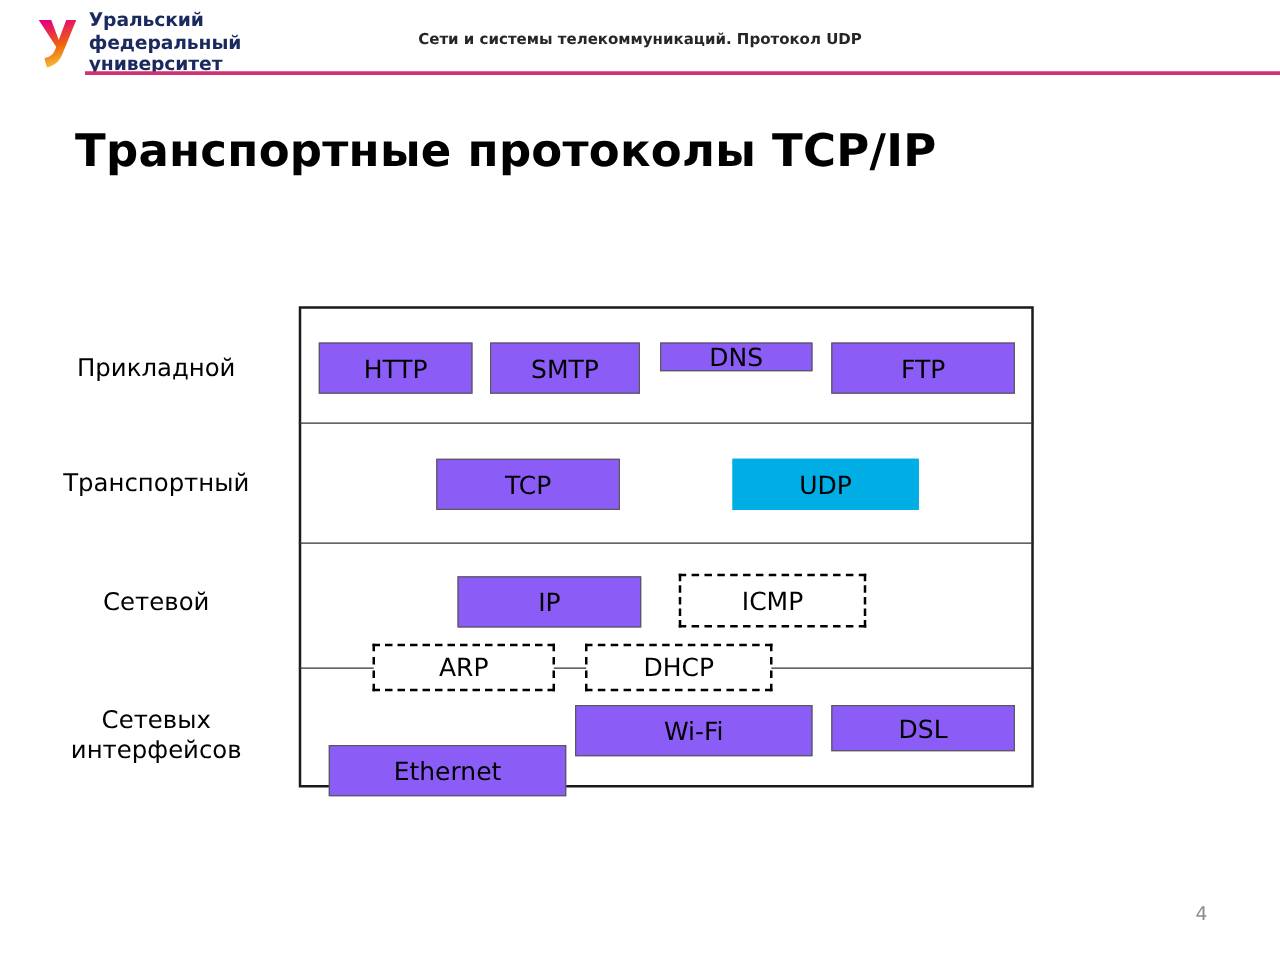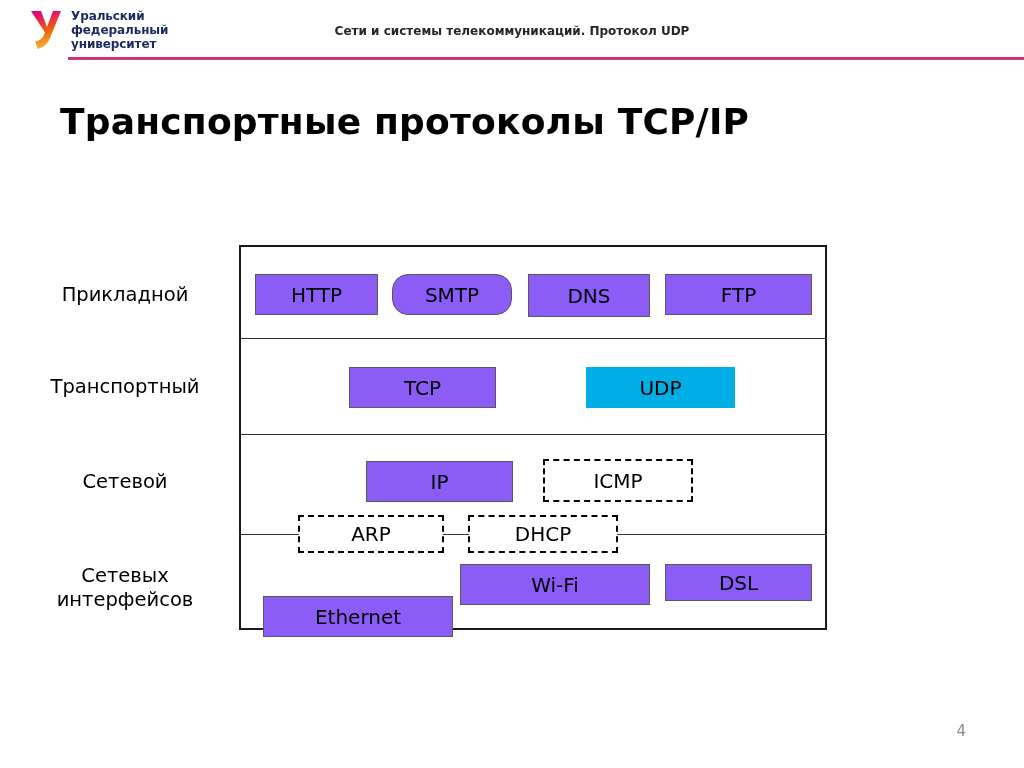--- a/index.html
+++ b/index.html
@@ -32,21 +32,21 @@
     align-items: center;
     gap: 9px;
   }
   .logo-mark {
     width: 34px;
     height: 44px;
     display: block;
   }
   .logo-text {
     font-family: "DejaVu Sans", "Liberation Sans", sans-serif;
-    font-size: 12px;
+    font-size: 15px;
     font-weight: bold;
     line-height: 1.18;
     color: #1b2a5e;
     letter-spacing: -0.1px;
     white-space: pre-line;
   }
   .header-title {
     position: absolute;
     left: 0;
     top: 24px;
@@ -182,22 +182,22 @@
   <div class="stack-outer"></div>
 
   <div class="layer-divider" style="top:338px;"></div>
   <div class="layer-divider" style="top:434px;"></div>
 
   <div class="connector" style="left:239px; top:534px; width:60px;"></div>
   <div class="connector" style="left:443px; top:534px; width:26px;"></div>
   <div class="connector" style="left:617px; top:534px; width:210px;"></div>
 
   <div class="proto-box" style="left:255px; top:274px; width:123px; height:41px;">HTTP</div>
-  <div class="proto-box" style="left:392px; top:274px; width:120px; height:41px;border-radius:16px;">SMTP</div>
-  <div class="proto-box" style="left:528px; top:274px; width:122px; height:43px;">DNS</div>
+  <div class="proto-box" style="left:392px; top:274px; width:120px; height:41px;">SMTP</div>
+  <div class="proto-box" style="left:528px; top:274px; width:122px; height:23px;">DNS</div>
   <div class="proto-box" style="left:665px; top:274px; width:147px; height:41px;text-align:center;">FTP</div>
 
   <div class="proto-box highlight" style="left:586px; top:367px; width:149px; height:41px;">UDP</div>
   <div class="proto-box" style="left:349px; top:367px; width:147px; height:41px;">TCP</div>
 
   <div class="proto-box" style="left:366px; top:461px; width:147px; height:41px;">IP</div>
   <div class="proto-box dashed" style="left:543px; top:459px; width:150px; height:43px;">ICMP</div>
 
   <div class="proto-box dashed" style="left:298px; top:515px; width:146px; height:38px;">ARP</div>
   <div class="proto-box dashed" style="left:468px; top:515px; width:150px; height:38px;">DHCP</div>

